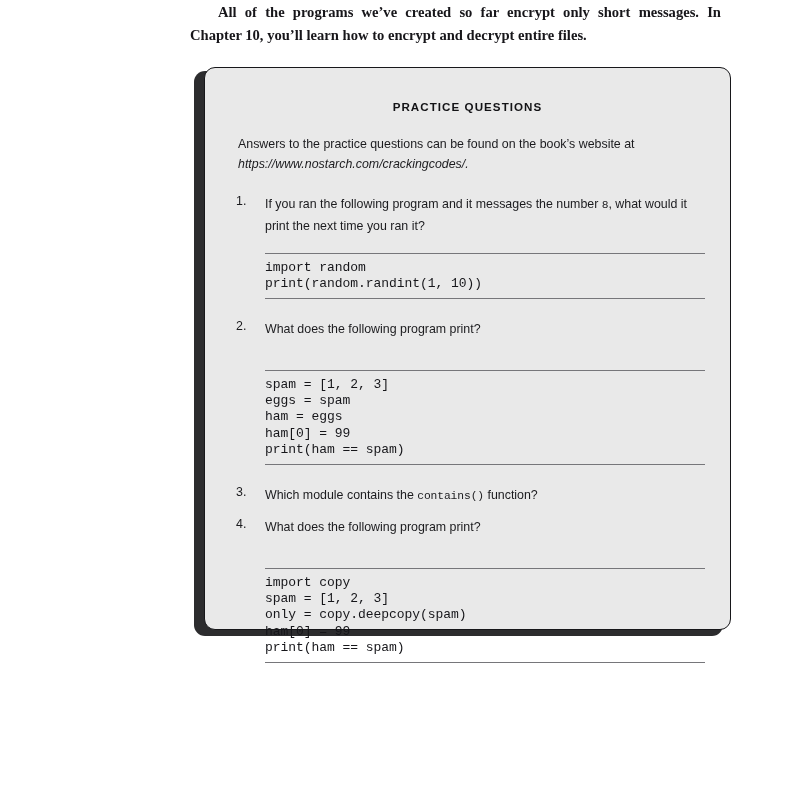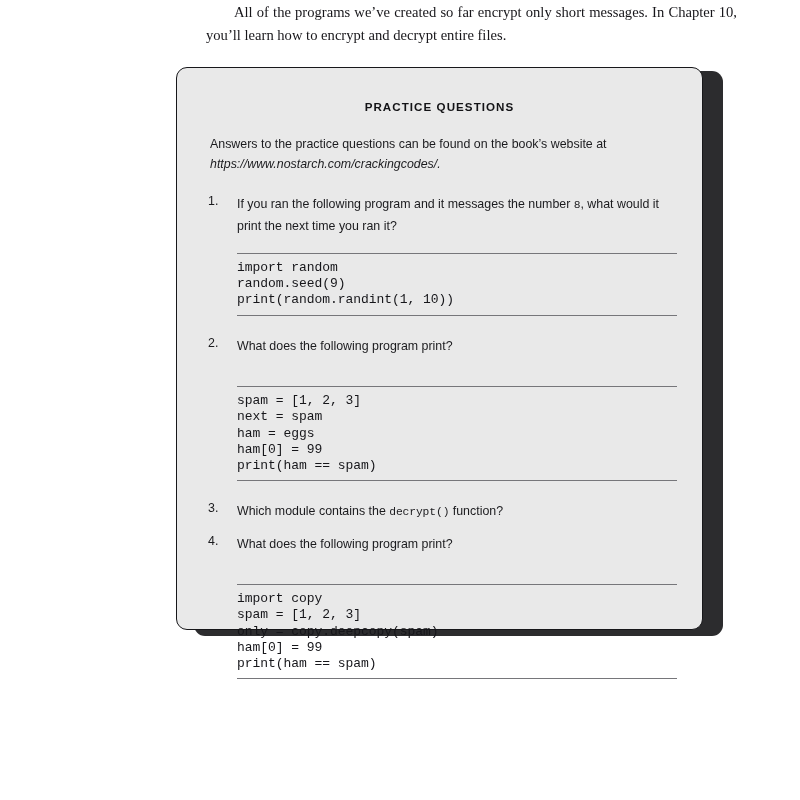--- a/index.html
+++ b/index.html
@@ -11,23 +11,24 @@
     width: 800px;
     height: 800px;
     position: relative;
     font-family: "Liberation Serif", serif;
     overflow: hidden;
   }
 
   
   .page-body {
     position: absolute;
-    left: 206px;
+    left: 190px;
     top: 0px;
     width: 531px;
+    font-weight: bold;
   }
   .body-para {
     font-family: "Liberation Serif", serif;
     font-size: 14.6px;
     line-height: 22.5px;
     color: #17161a;
     text-indent: 28px;
     text-align: justify;
     margin: 0;
     padding-top: 1px;
@@ -38,21 +39,21 @@
     position: absolute;
     left: 194px;
     top: 71px;
     width: 529px;
     height: 565px;
     background: #2c2c2e;
     border-radius: 11px;
   }
   .pq-box {
     position: absolute;
-    left: 176px;
+    left: 204px;
     top: 67px;
     width: 527px;
     height: 563px;
     box-sizing: border-box;
     background: #e9e9e9;
     border: 1.6px solid #17171a;
     border-radius: 11px;
   }
 
   .pq-title {
@@ -159,39 +160,38 @@
     </p>
 
     <ol class="q-list">
 
       <li class="q-item">
         <span class="q-num">1.</span>
         <span class="q-text"><span>If you ran the following program and it messages the number </span><span class="mono">8</span><span>, what would it print the next time you ran it?</span></span>
       </li>
       <div class="code-block first-block">
         <div class="code-line">import random</div>
-        <div class="code-line">random.seed(9)</div>
         <div class="code-line">print(random.randint(1, 10))</div>
       </div>
 
       <li class="q-item">
         <span class="q-num">2.</span>
         <span class="q-text">What does the following program print?</span>
       </li>
       <div class="code-block">
         <div class="code-line">spam = [1, 2, 3]</div>
-        <div class="code-line">next = spam</div>
+        <div class="code-line">eggs = spam</div>
         <div class="code-line">ham = eggs</div>
         <div class="code-line">ham[0] = 99</div>
         <div class="code-line">print(ham == spam)</div>
       </div>
 
       <li class="q-item">
         <span class="q-num">3.</span>
-        <span class="q-text"><span>Which module contains the </span><span class="mono">decrypt()</span><span> function?</span></span>
+        <span class="q-text"><span>Which module contains the </span><span class="mono">contains()</span><span> function?</span></span>
       </li>
 
       <li class="q-item tight">
         <span class="q-num">4.</span>
         <span class="q-text">What does the following program print?</span>
       </li>
       <div class="code-block">
         <div class="code-line">import copy</div>
         <div class="code-line">spam = [1, 2, 3]</div>
         <div class="code-line">only = copy.deepcopy(spam)</div>

